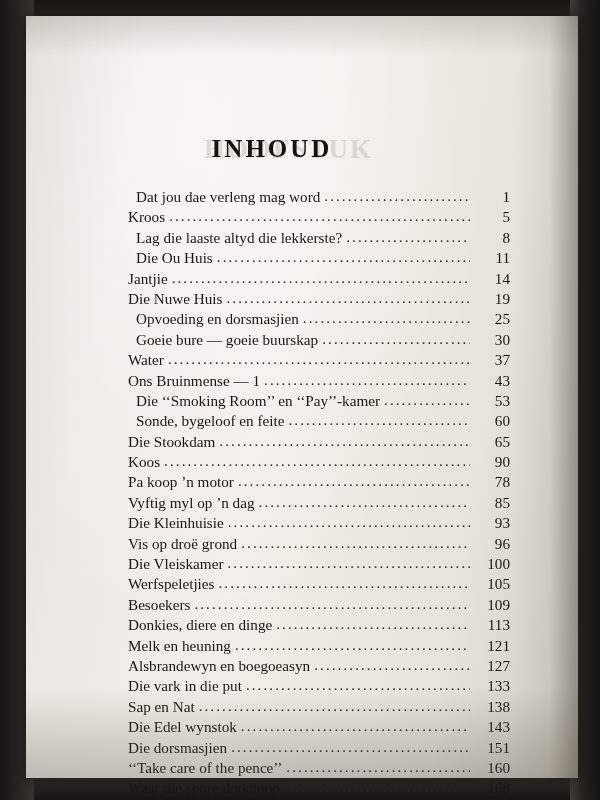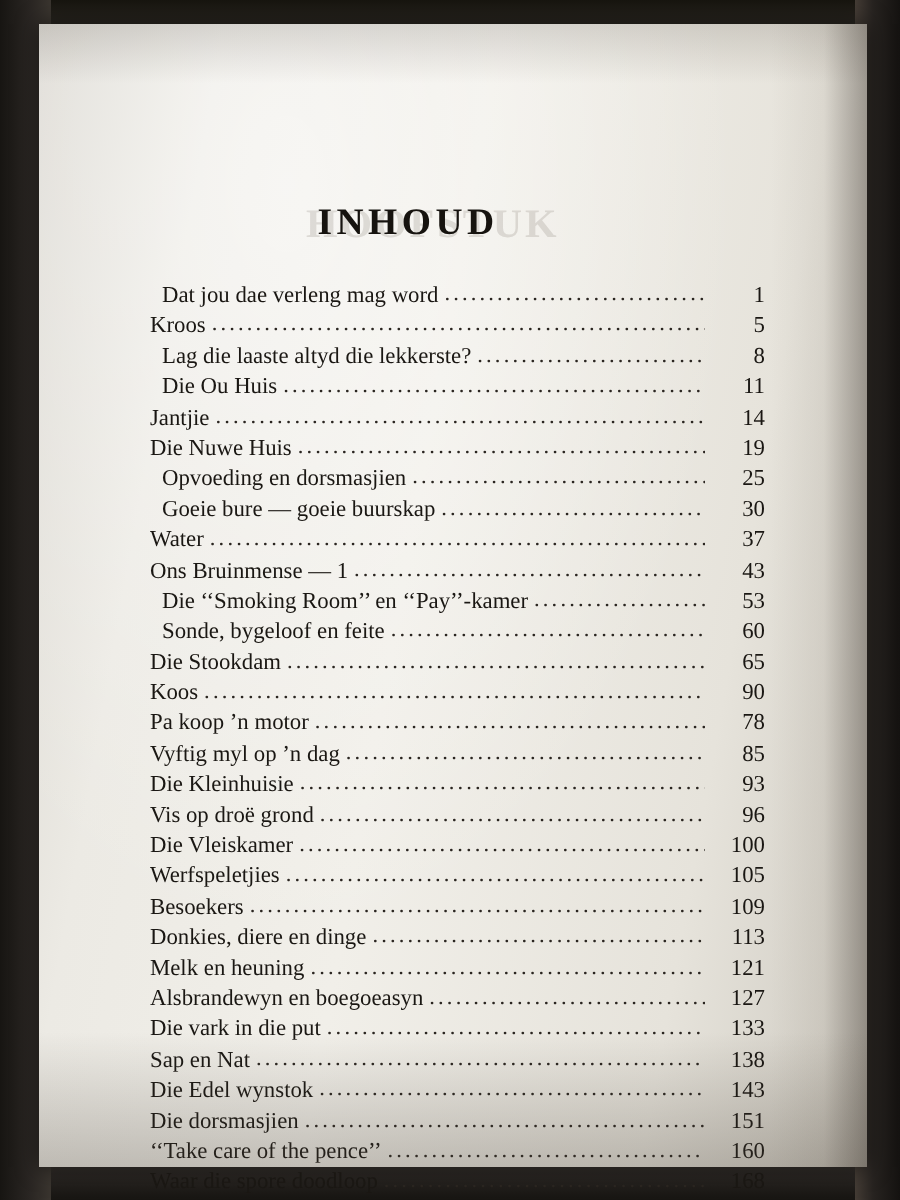--- a/index.html
+++ b/index.html
@@ -110,20 +110,21 @@
     left: 74px;
     width: 410px;
   }
   .toc-row {
     display: flex;
     align-items: baseline;
     height: 20.4px;
     font-size: 15.2px;
     color: #1a1713;
     white-space: nowrap;
+    margin-left: 28px;
   }
   .toc-title {
     flex: 0 0 auto;
     padding-right: 4px;
   }
   .toc-dots {
     flex: 1 1 auto;
     overflow: hidden;
     white-space: nowrap;
     color: #2a2520;

